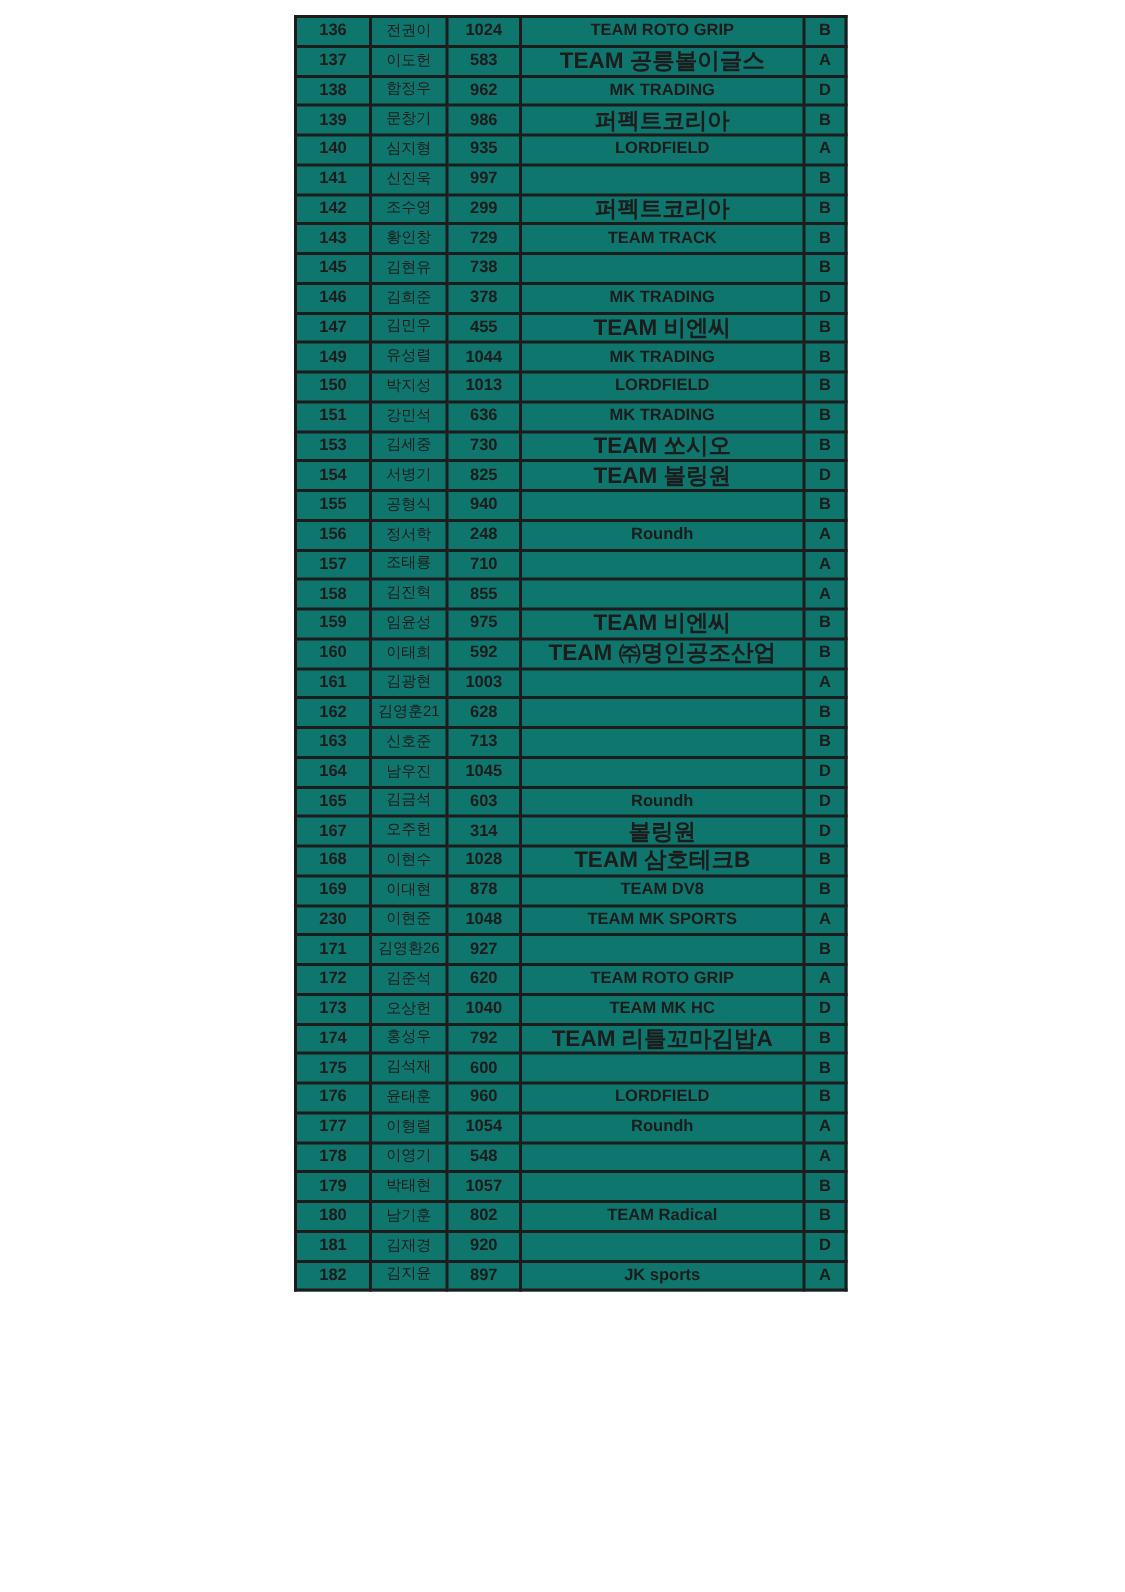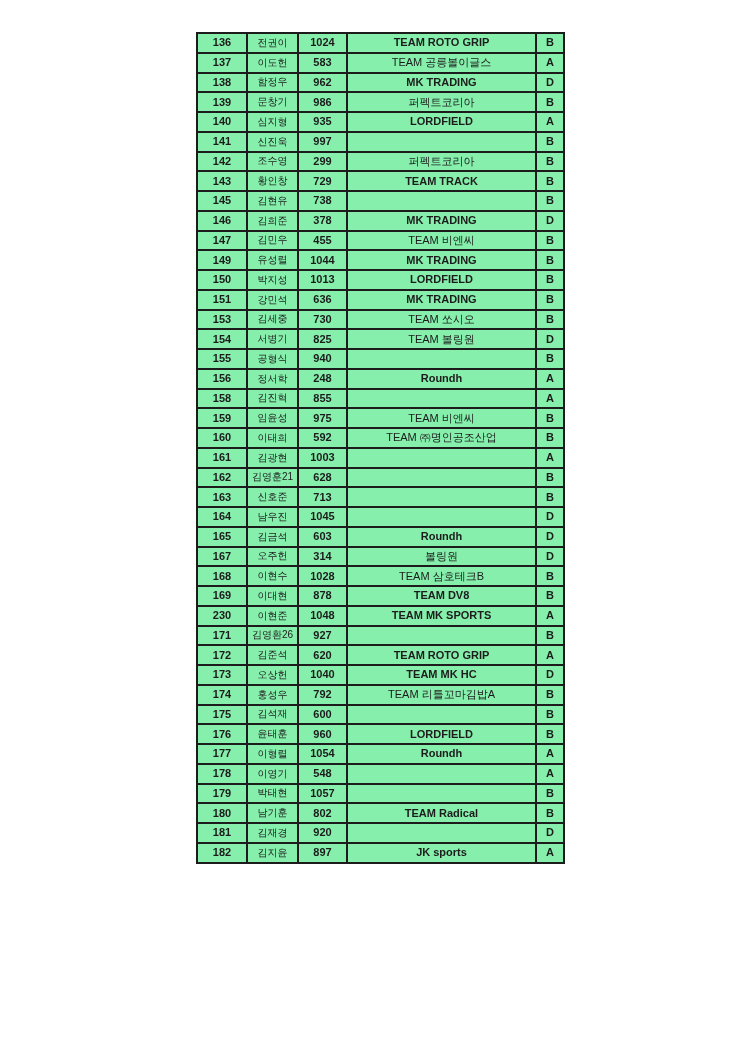--- a/index.html
+++ b/index.html
@@ -10,25 +10,25 @@
     width: 750px;
     height: 1061px;
     background: #ffffff;
     position: relative;
     font-family: "Liberation Sans", "DejaVu Sans", sans-serif;
     color: #1c1c1c;
   }
   .roster-table {
     position: absolute;
     left: 196px;
-    top: 32px;
+    top: 10px;
     width: 367px;
     border-collapse: collapse;
     table-layout: fixed;
-    background: #86efac;
+    background: #0f766e;
   }
   .roster-table td {
     border: 2px solid #1c1c1c;
     height: 17.75px;
     padding: 0 2px;
     text-align: center;
     vertical-align: middle;
     font-size: 11px;
     line-height: 1;
     color: #1c1c1c;
@@ -38,22 +38,22 @@
   .roster-table td.c-no,
   .roster-table td.c-bib,
   .roster-table td.c-grade {
     font-weight: bold;
   }
   .roster-table td.c-name {
     font-weight: normal;
     font-size: 10px;
   }
   .roster-table td.c-team {
-    font-weight: normal;
-    font-size: 11px;
+    font-weight: bold;
+    font-size: 15px;
   }
   .roster-table td.c-team.latin-bold {
     font-weight: bold;
     font-size: 11px;
   }
 </style>
 </head>
 <body>
 
 <table class="roster-table">
@@ -185,20 +185,27 @@
     <td class="c-grade">B</td>
   </tr>
       <tr>
     <td class="c-no">156</td>
     <td class="c-name">정서학</td>
     <td class="c-bib">248</td>
     <td class="c-team latin-bold">Roundh</td>
     <td class="c-grade">A</td>
   </tr>
       <tr>
+    <td class="c-no">157</td>
+    <td class="c-name">조태룡</td>
+    <td class="c-bib">710</td>
+    <td class="c-team"></td>
+    <td class="c-grade">A</td>
+  </tr>
+      <tr>
     <td class="c-no">158</td>
     <td class="c-name">김진혁</td>
     <td class="c-bib">855</td>
     <td class="c-team"></td>
     <td class="c-grade">A</td>
   </tr>
       <tr>
     <td class="c-no">159</td>
     <td class="c-name">임윤성</td>
     <td class="c-bib">975</td>

